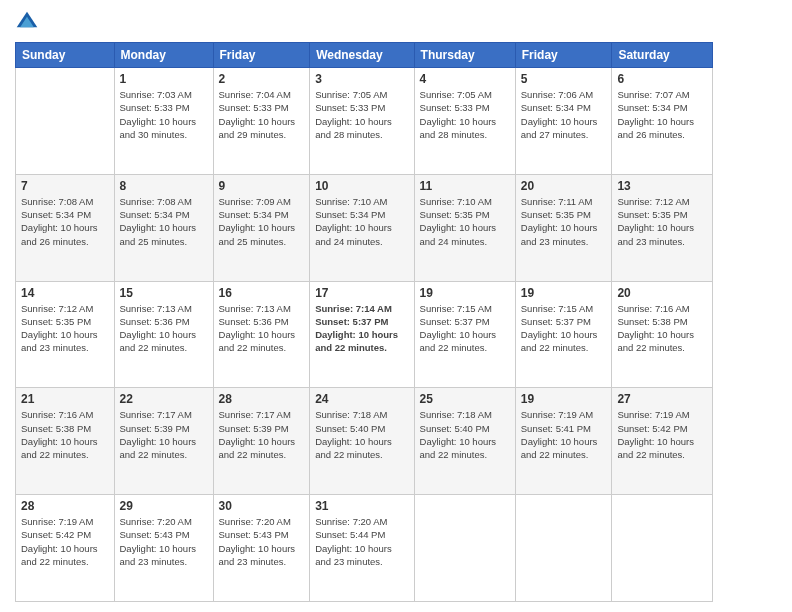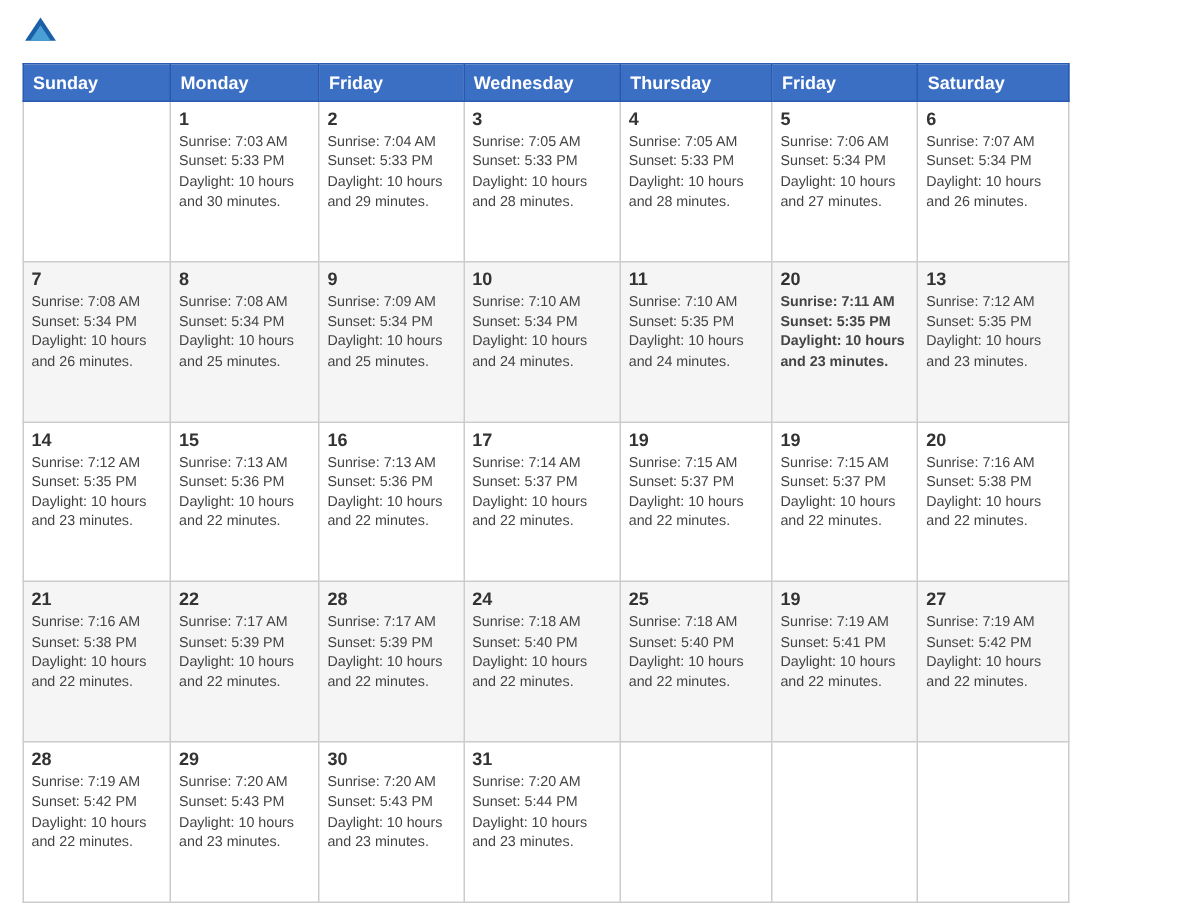--- a/index.html
+++ b/index.html
@@ -210,21 +210,21 @@
           </td>
           <td>
             <span class="day-number">11</span>
             <div class="day-info" style="white-space: pre-line;">Sunrise: 7:10 AM
 Sunset: 5:35 PM
 Daylight: 10 hours
 and 24 minutes.</div>
           </td>
           <td>
             <span class="day-number">20</span>
-            <div class="day-info" style="white-space: pre-line; font-weight: bold;">Sunrise: 7:11 AM
+            <div class="day-info" style="white-space: pre-line;">Sunrise: 7:11 AM
 Sunset: 5:35 PM
 Daylight: 10 hours
 and 23 minutes.</div>
           </td>
           <td>
             <span class="day-number">13</span>
             <div class="day-info" style="white-space: pre-line;">Sunrise: 7:12 AM
 Sunset: 5:35 PM
 Daylight: 10 hours
 and 23 minutes.</div>
@@ -247,21 +247,21 @@
           </td>
           <td>
             <span class="day-number">16</span>
             <div class="day-info" style="white-space: pre-line;">Sunrise: 7:13 AM
 Sunset: 5:36 PM
 Daylight: 10 hours
 and 22 minutes.</div>
           </td>
           <td>
             <span class="day-number">17</span>
-            <div class="day-info" style="white-space: pre-line;">Sunrise: 7:14 AM
+            <div class="day-info" style="white-space: pre-line; font-weight: bold;">Sunrise: 7:14 AM
 Sunset: 5:37 PM
 Daylight: 10 hours
 and 22 minutes.</div>
           </td>
           <td>
             <span class="day-number">19</span>
             <div class="day-info" style="white-space: pre-line;">Sunrise: 7:15 AM
 Sunset: 5:37 PM
 Daylight: 10 hours
 and 22 minutes.</div>

